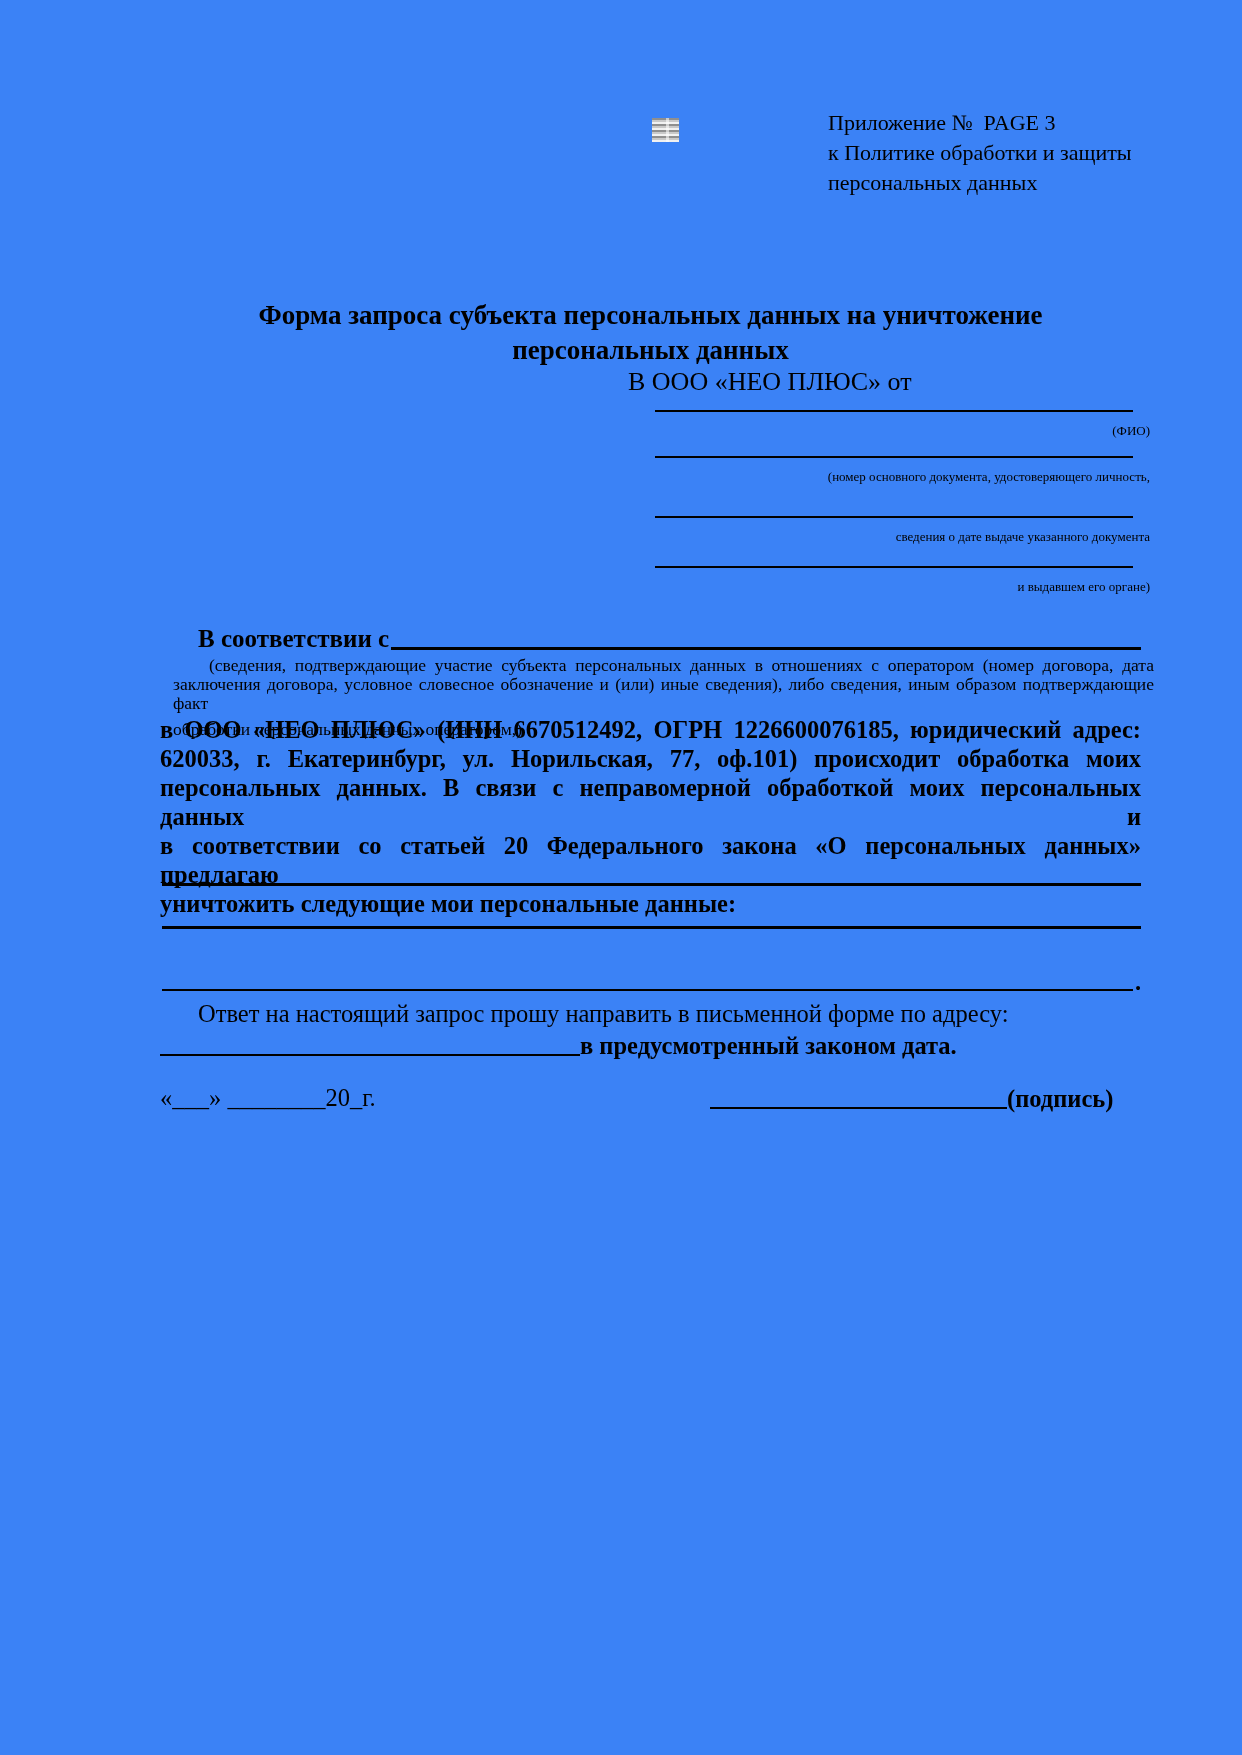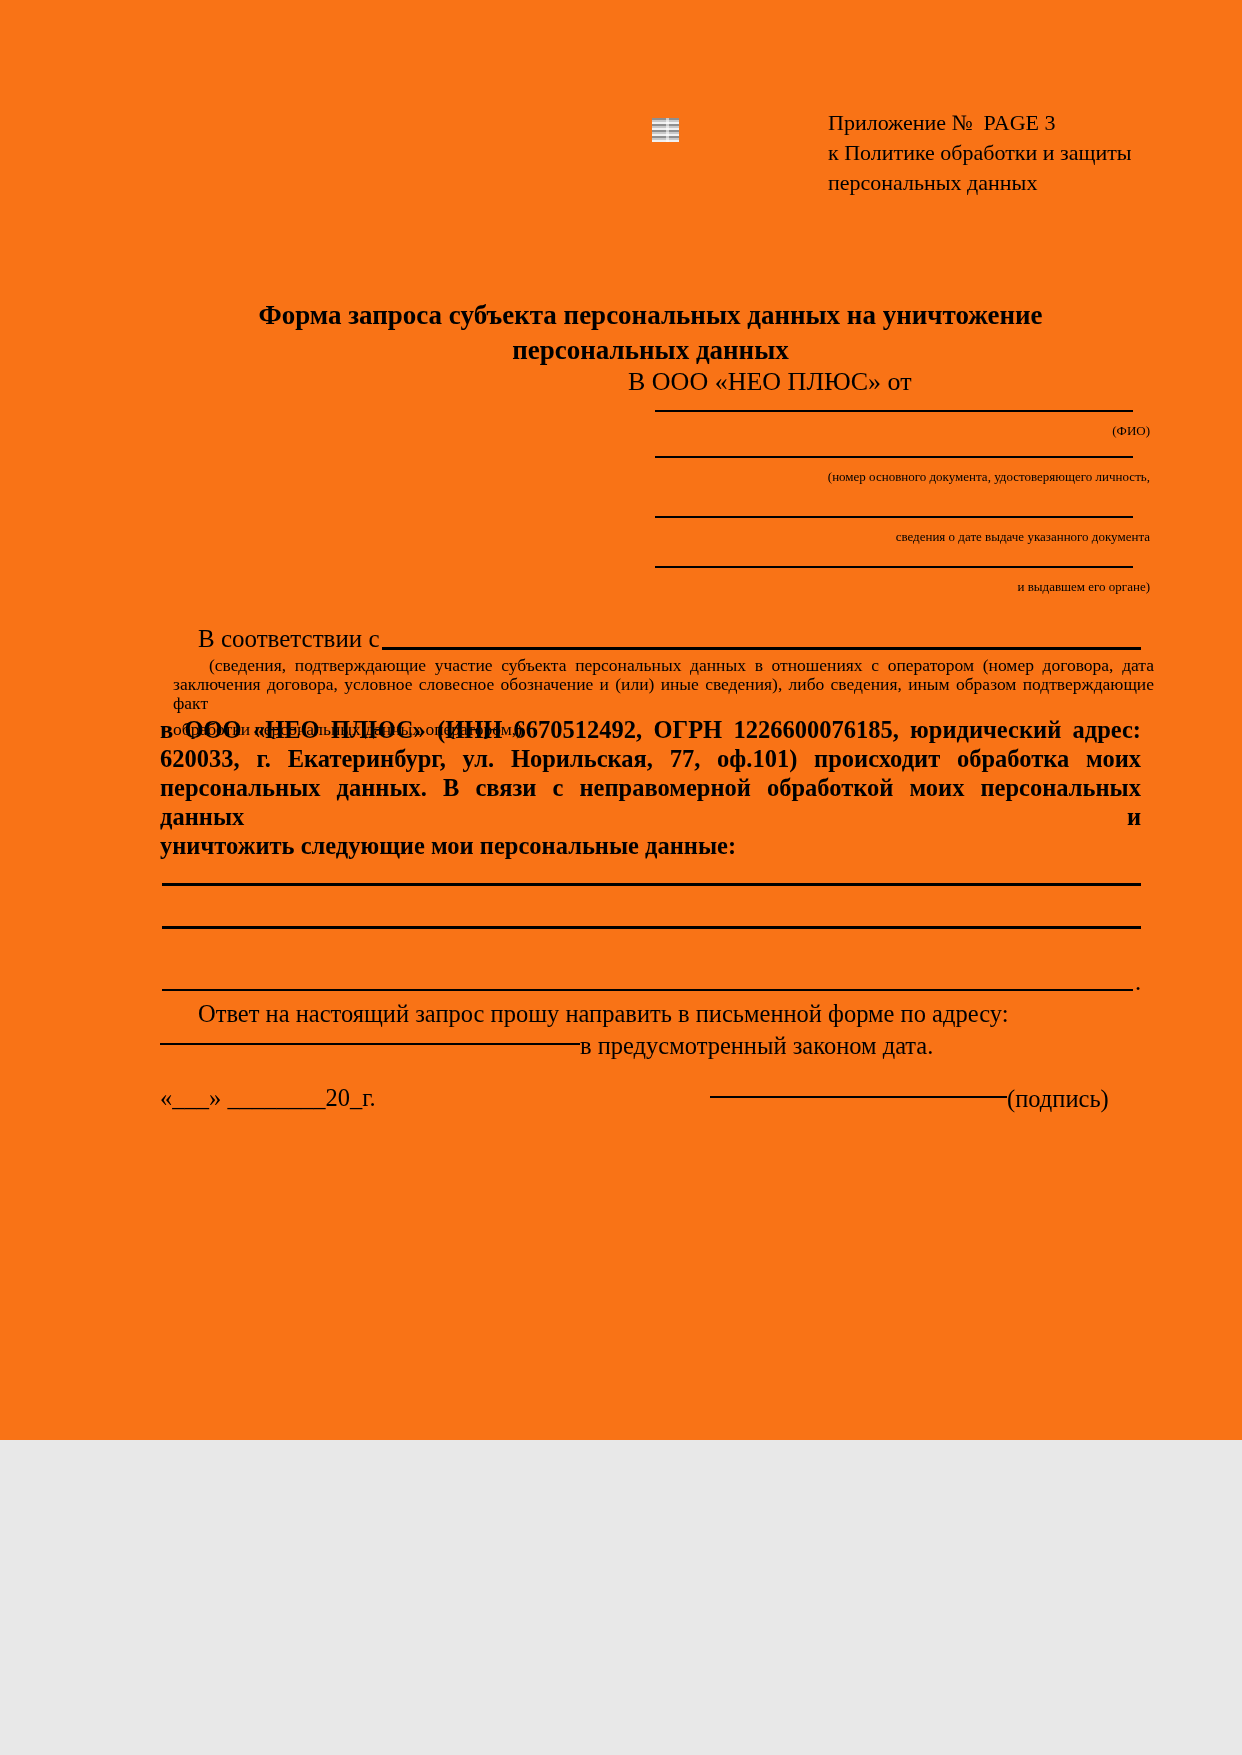--- a/index.html
+++ b/index.html
@@ -1,21 +1,21 @@
 <!DOCTYPE html>
 <html><head>
 <meta charset="utf-8">
 <style>
   html, body { margin: 0; padding: 0; background: #e8e8e8; }
   .page {
     position: relative;
     width: 1242px;
-    height: 1440px;
+    height: 1755px;
     margin: 0 auto;
-    background: #f97316;
+    background: #3b82f6;
     font-family: "Liberation Serif", "DejaVu Serif", serif;
     color: #000;
     overflow: hidden;
   }
   .abs { position: absolute; }
 
   
   .doc-icon {
     left: 652px; top: 118px; width: 27px; height: 24px;
     background:
@@ -36,21 +36,21 @@
   }
 
   .addressee { left: 628px; top: 367px; font-size: 26px; }
 
   .fio-line { left: 655px; width: 478px; height: 0; border-top: 2px solid #000; }
   .fio-label {
     left: 672px; width: 478px;
     font-size: 13px; line-height: 22px; text-align: right; white-space: nowrap;
   }
 
-  .row { display: flex; align-items: center; }
+  .row { display: flex; align-items: flex-end; font-weight: bold; }
   .fill-line { flex: 1 1 auto; border-bottom: 3px solid #000; margin: 0 0 4px 2px; height: 0; align-self: flex-end; }
   .fill-line.thin { border-bottom-width: 2.5px; }
 
   .accord-row { left: 160px; top: 624px; width: 981px; font-size: 25px; line-height: 30px; }
   .accord-row .lead { padding-left: 38px; white-space: nowrap; }
 
   .note { left: 173px; top: 656px; width: 981px; font-size: 17.5px; line-height: 19px; }
   .note .jline { text-align: justify; text-align-last: justify; }
   .note .jline.first { text-indent: 36px; }
   .note .jline.last { text-align-last: left; margin-top: 7px; }
@@ -119,20 +119,21 @@
   <div class="abs note">
     <div class="jline first">(сведения, подтверждающие участие субъекта персональных данных в отношениях с оператором (номер договора, дата</div>
     <div class="jline">заключения договора, условное словесное обозначение и (или) иные сведения), либо сведения, иным образом подтверждающие факт</div>
     <div class="jline last">обработки персональных данных оператором,)</div>
   </div>
 
   <div class="abs body-par">
     <div class="jline">в ООО «НЕО ПЛЮС» (ИНН 6670512492, ОГРН 1226600076185, юридический адрес:</div>
     <div class="jline">620033, г. Екатеринбург, ул. Норильская, 77, оф.101) происходит обработка моих</div>
     <div class="jline">персональных данных. В связи с неправомерной обработкой моих персональных данных и</div>
+    <div class="jline">в соответствии со статьей 20 Федерального закона «О персональных данных» предлагаю</div>
     <div class="jline last">уничтожить следующие мои персональные данные:</div>
   </div>
 
   <div class="abs blank-underline" style="top:883px"></div>
   <div class="abs blank-underline" style="top:926px"></div>
 
 
   <div class="abs row dot-row">
     <span class="fill-line thin"></span>
     <span class="tail">.</span>

